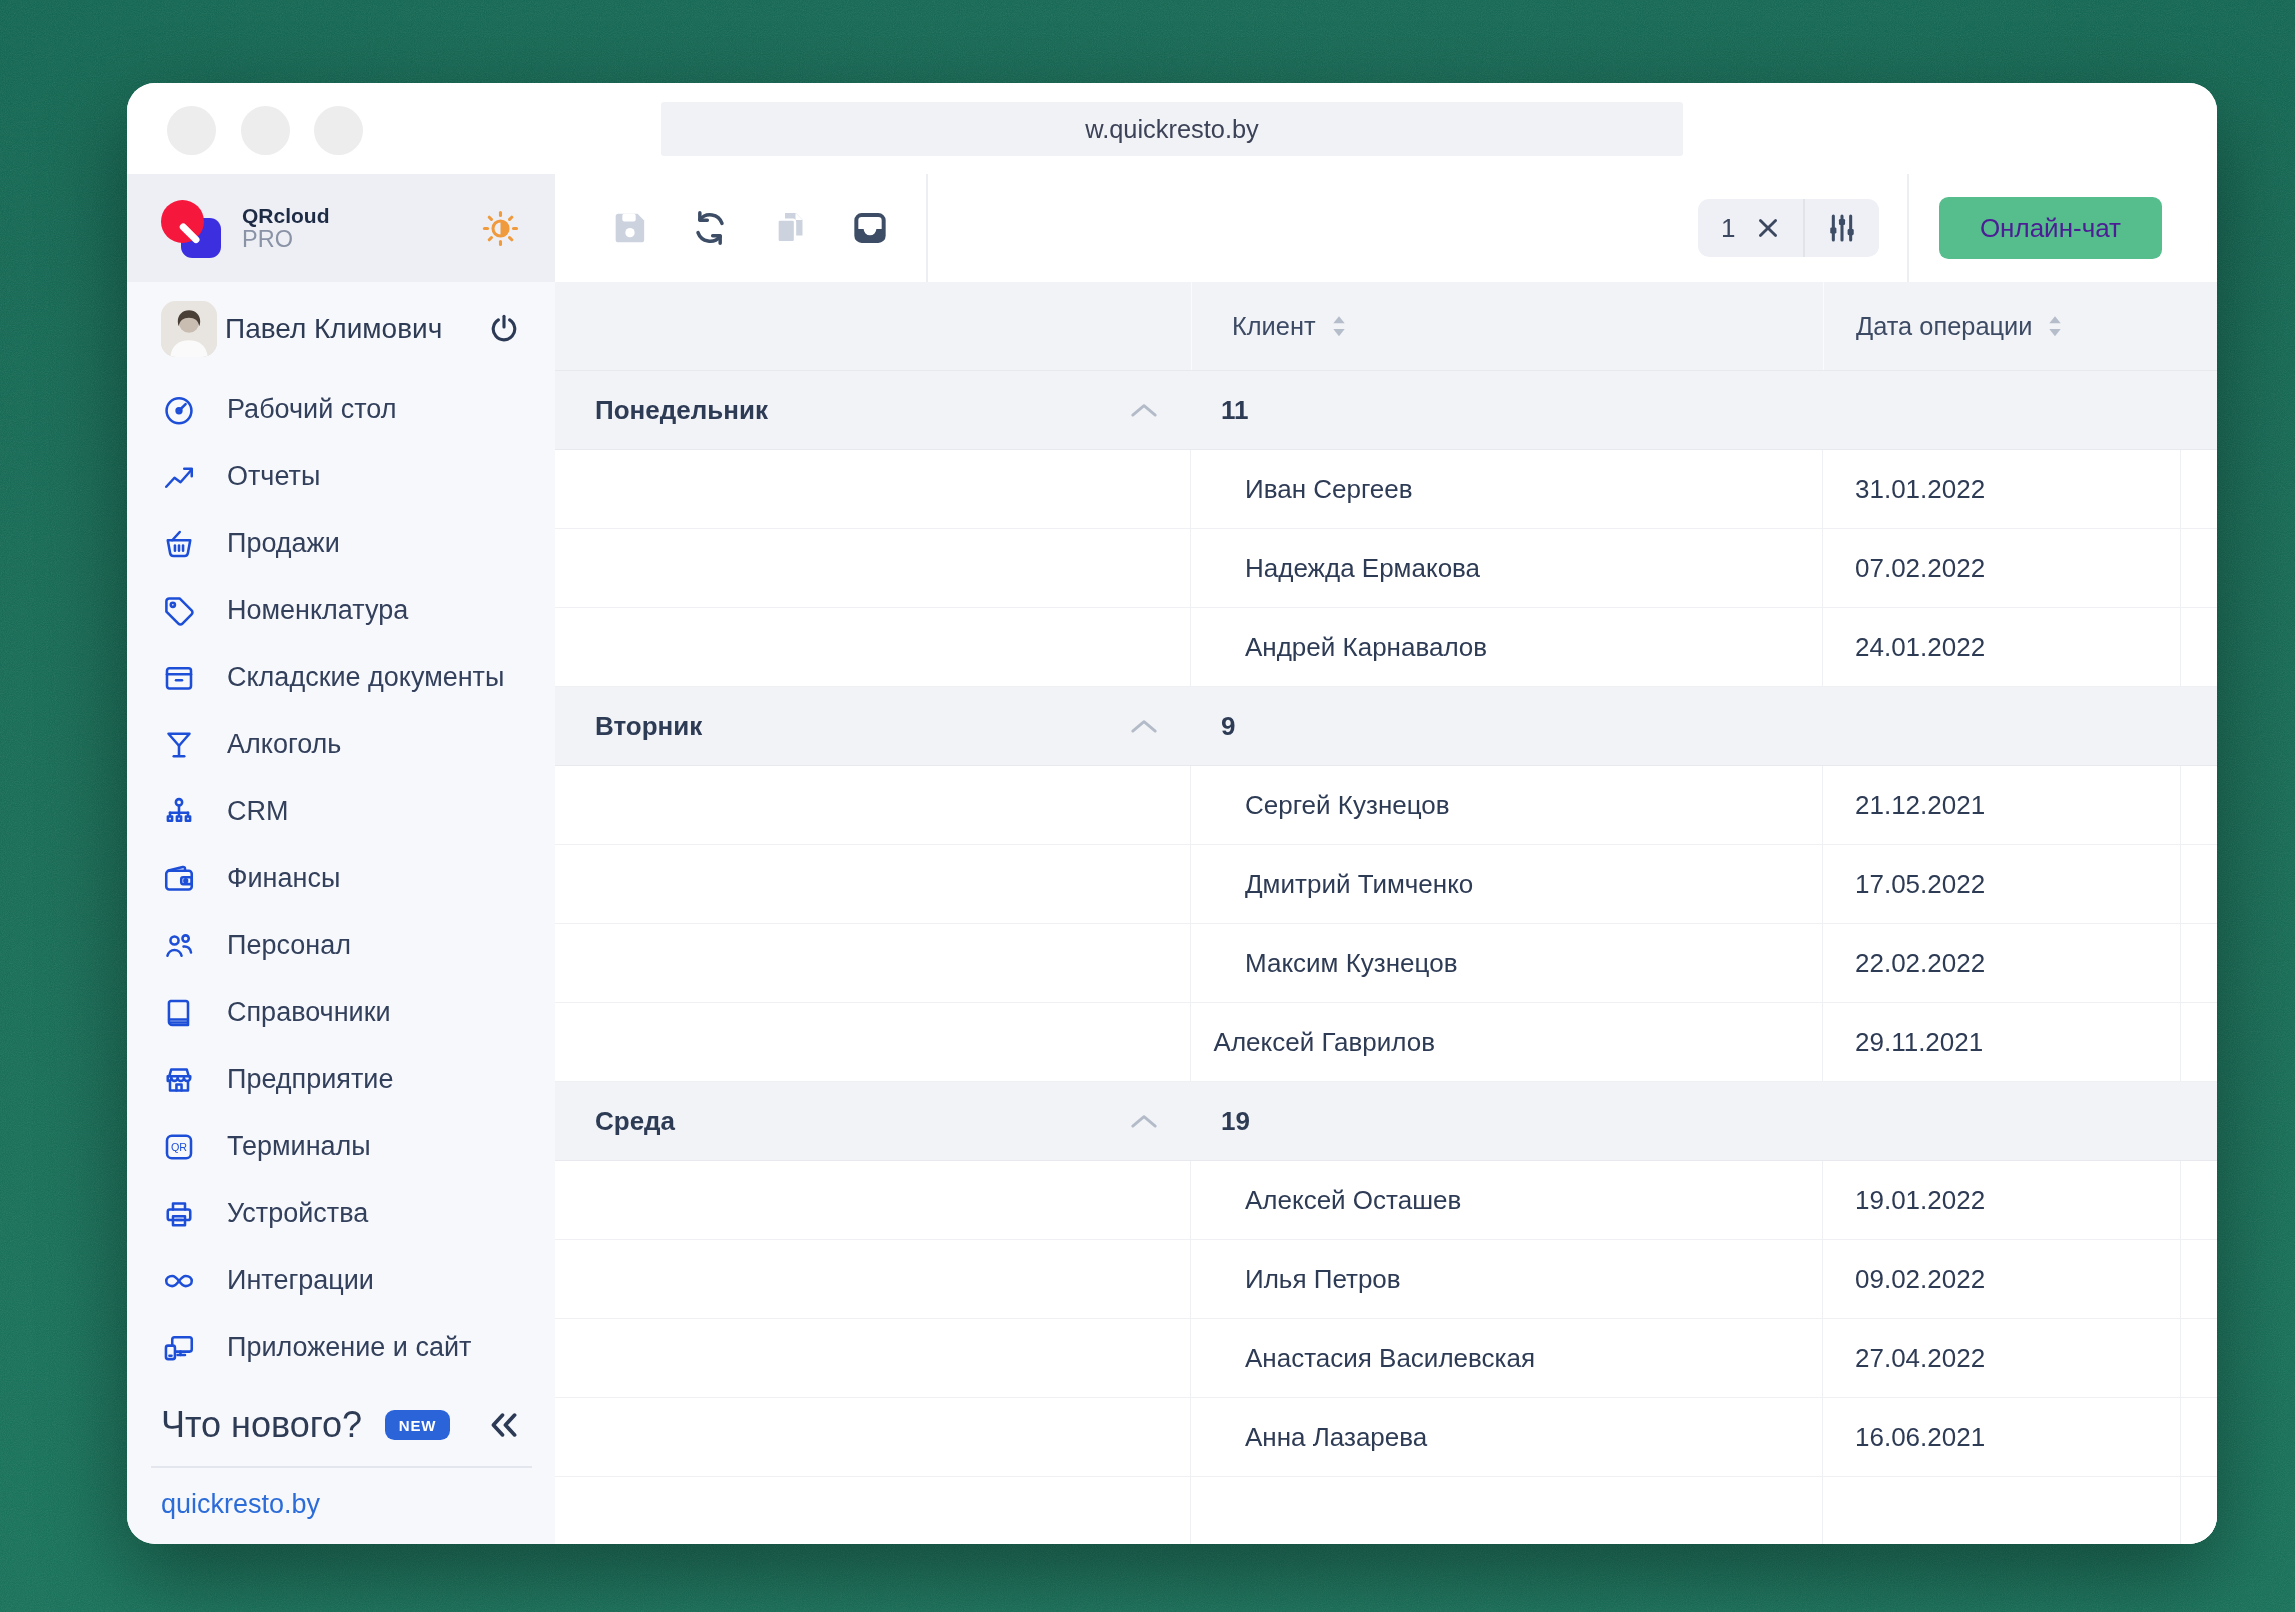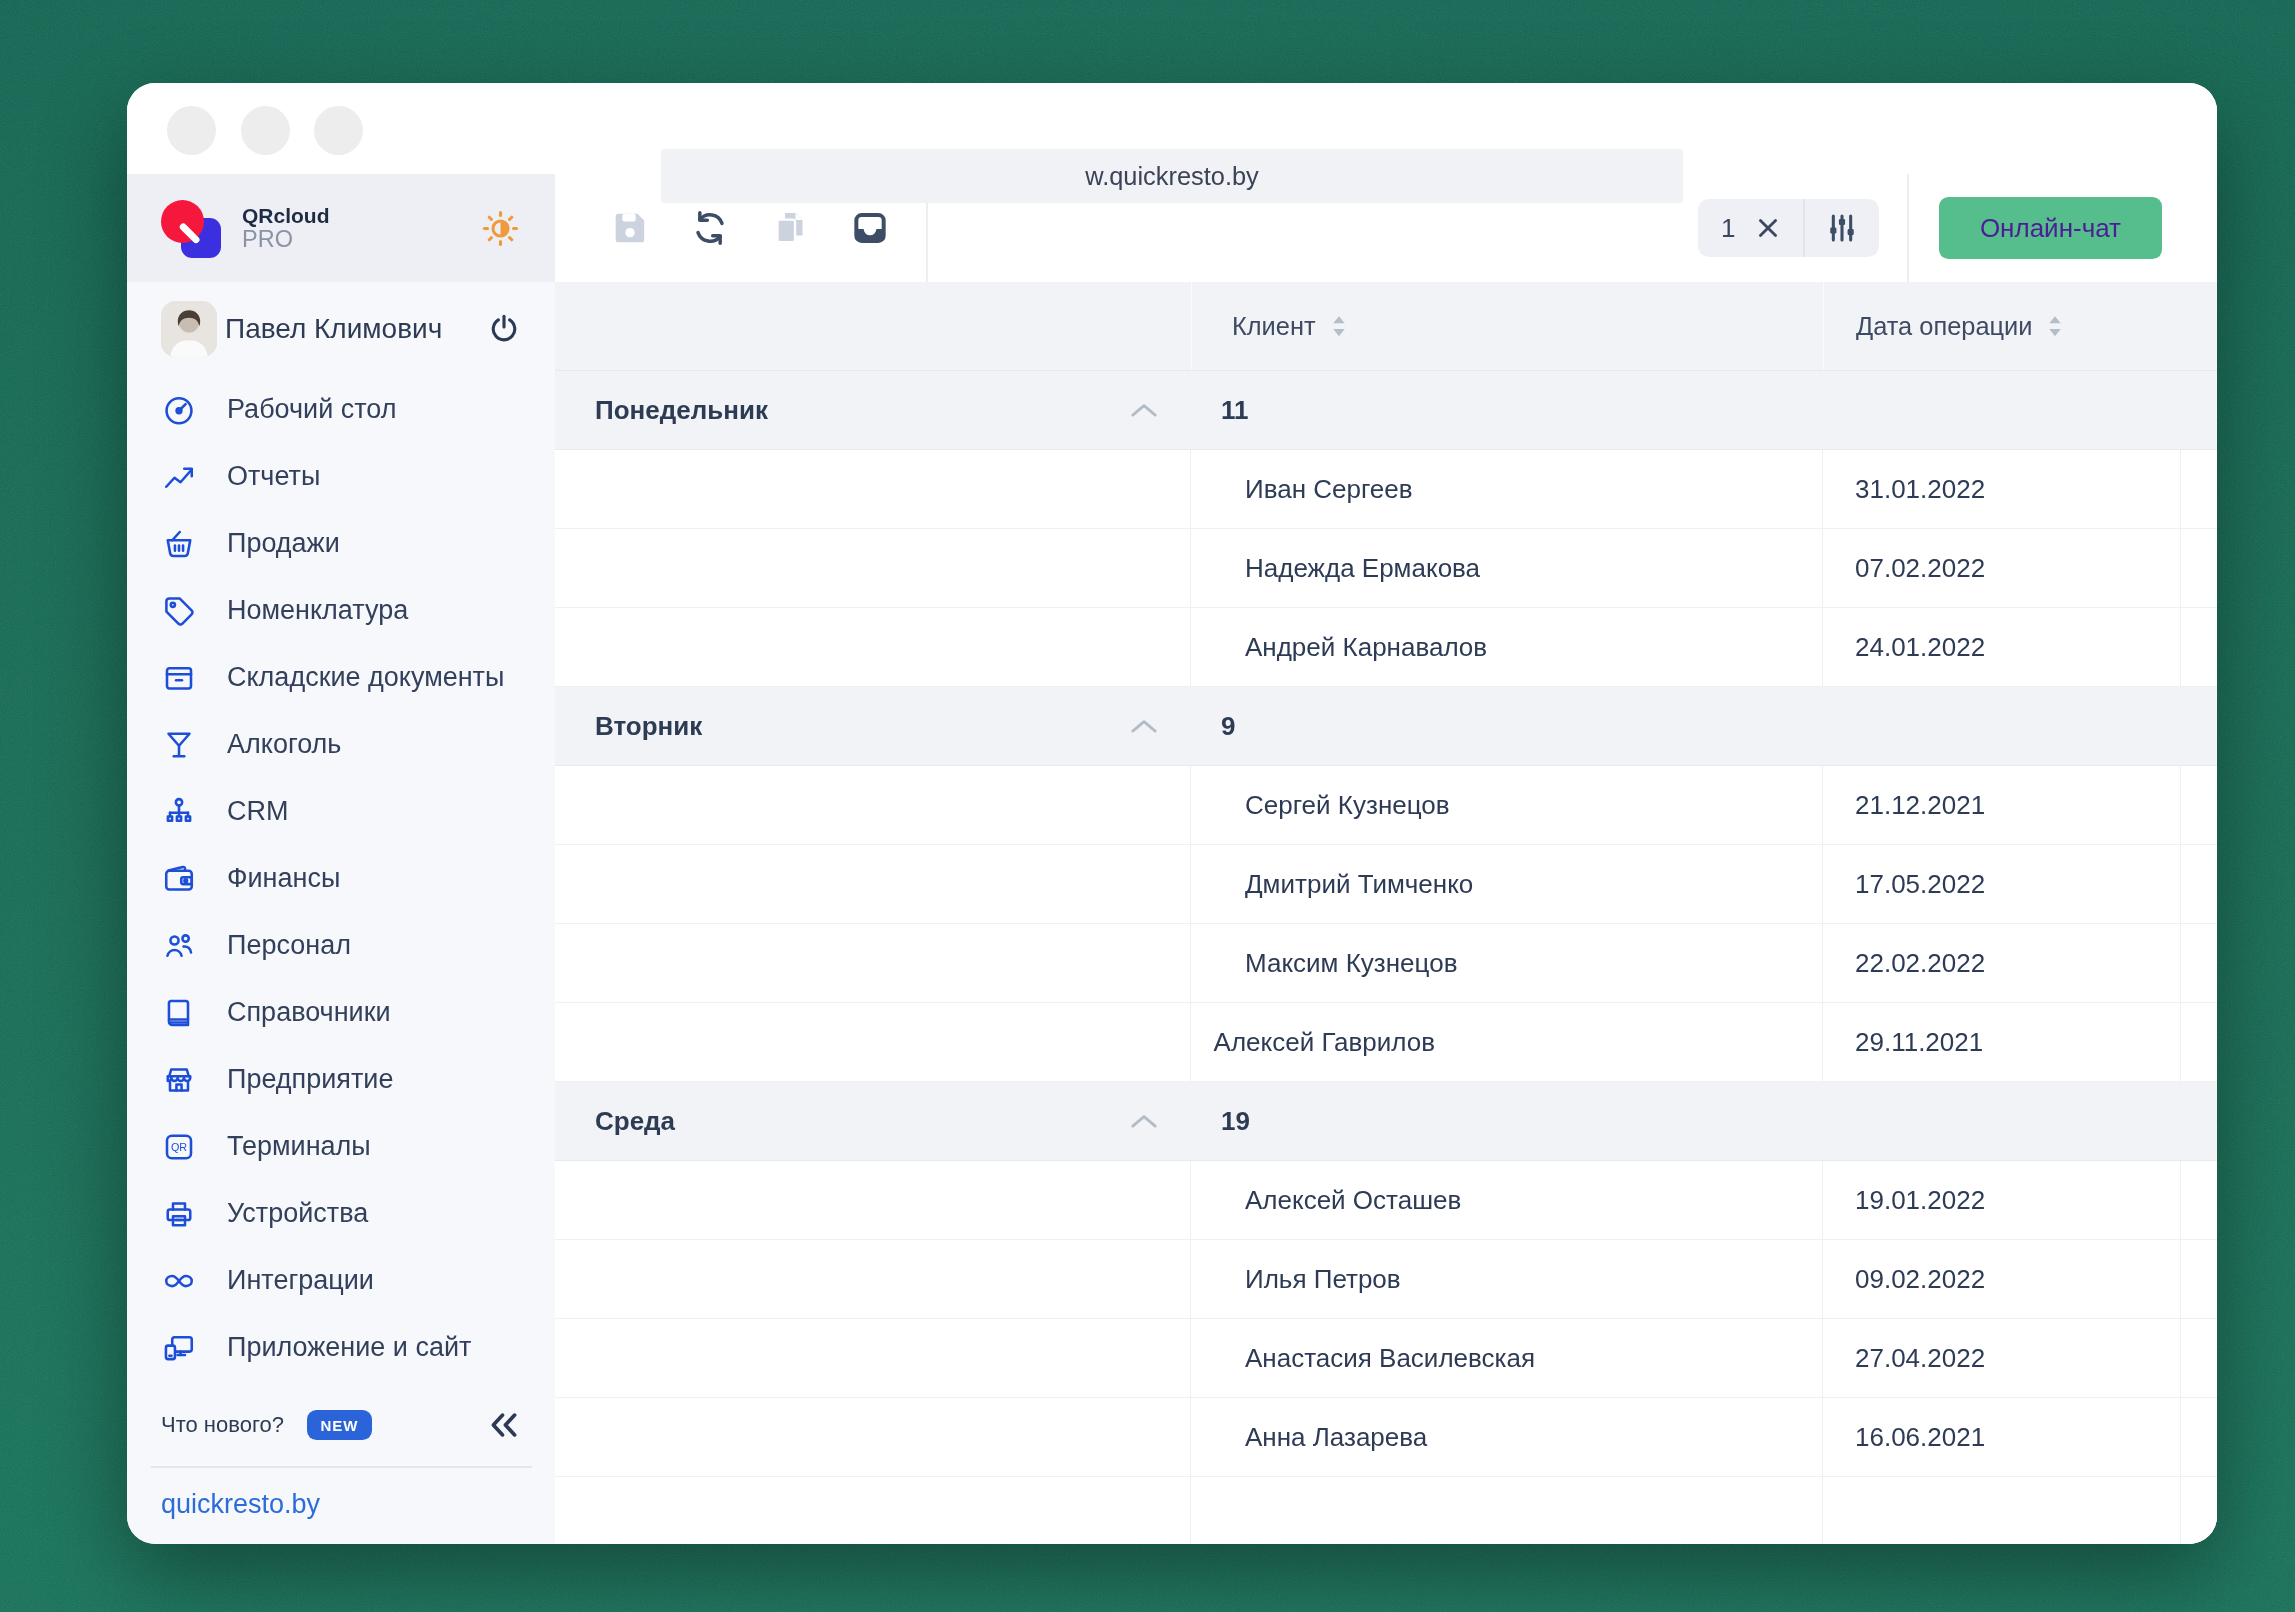--- a/index.html
+++ b/index.html
@@ -24,21 +24,21 @@
   }
 
   
   .browser-bar { position:relative; height:91px; background:#ffffff; }
   .traffic { position:absolute; left:40px; top:22.6px; display:flex; gap:24.5px; }
   .traffic span { width:49px; height:49px; border-radius:50%; background:#ededee; display:block; }
   .url-pill {
     position:absolute; left:50%; top:19px; transform:translateX(-50%);
     width:1022px; height:54px; background:#f1f2f5; border-radius:3px;
     display:flex; align-items:center; justify-content:center;
-    font-size:25.4px; color:#3c4257;margin-top:47px;
+    font-size:25.4px; color:#3c4257;
   }
 
   .app { display:flex; height:1370px; }
 
   
   .sidebar { width:428px; background:#f7f8fb; display:flex; flex-direction:column; flex:none; }
   .sidebar-header { height:108px; background:#edeff4; display:flex; align-items:center; padding:0 34px; flex:none; }
   .logo-mark { position:relative; width:60px; height:60px; flex:none; }
   .logo-sq { position:absolute; right:0; bottom:0; width:40px; height:40px; border-radius:11.3px; background:var(--brand_blue,#3b2fe0); }
   .logo-ci { position:absolute; left:0; top:1.9px; width:43px; height:43px; border-radius:50%; background:var(--brand_red,#f5173c); }
@@ -53,21 +53,21 @@
   .user-name { flex:1; font-size:28px; color:#2e3b55; }
   .power { width:34px; height:34px; color:#2c3a56; }
 
   .menu { flex:1; overflow:hidden; }
   .menu-item { height:67px; display:flex; align-items:center; padding:0 34px; gap:30px; cursor:pointer; }
   .mi-icon { width:36px; height:36px; color:#1d4ed8; flex:none; display:flex; align-items:center; justify-content:center; }
   .mi-icon svg { width:36px; height:36px; }
   .mi-label { font-size:27px; color:#33405c; white-space:nowrap; }
 
   .whats-new { height:55px; display:flex; align-items:center; padding:0 34px; flex:none; }
-  .wn-label { font-size:22px; color:#2e3b55; }
+  .wn-label { font-size:36px; color:#2e3b55; }
   .wn-badge { margin-left:22.6px; background:var(--badge_blue,#2b63d9); color:#fff; font-size:15px; font-weight:700;
               letter-spacing:0.9px; padding:6.6px 14px; border-radius:9.4px; }
   .collapse { margin-left:auto; width:34px; height:34px; color:#2c3a56; }
   .sb-divider { height:1.9px; background:#e3e6ec; margin:13px 23.5px 0 23.5px; flex:none; }
   .site-link { padding:21px 34px 24.5px 34px; font-size:27px; color:var(--link_blue,#2b6cd9); flex:none; }
 
   
   .main { flex:1; display:flex; flex-direction:column; background:#fff; min-width:0; }
   .toolbar { height:108px; display:flex; align-items:center; flex:none; }
   .tool-icons { display:flex; align-items:center; gap:40px; padding-left:55px; }

